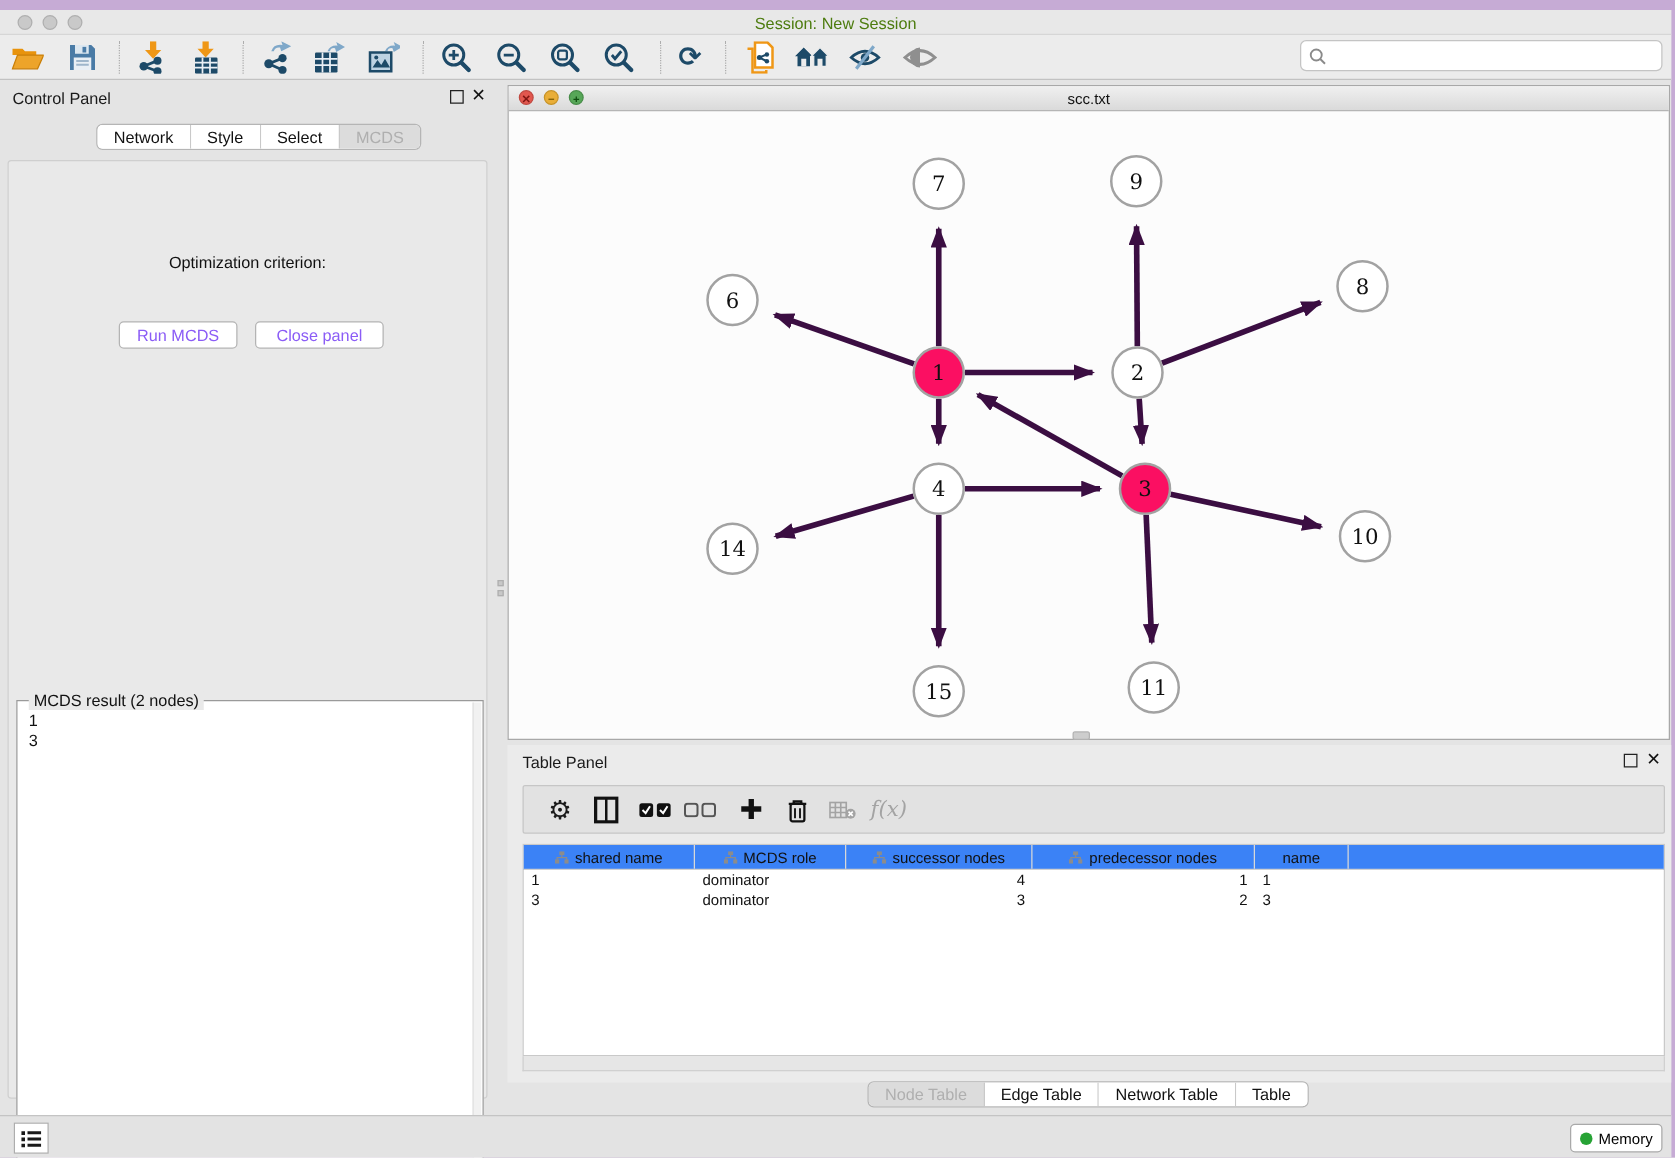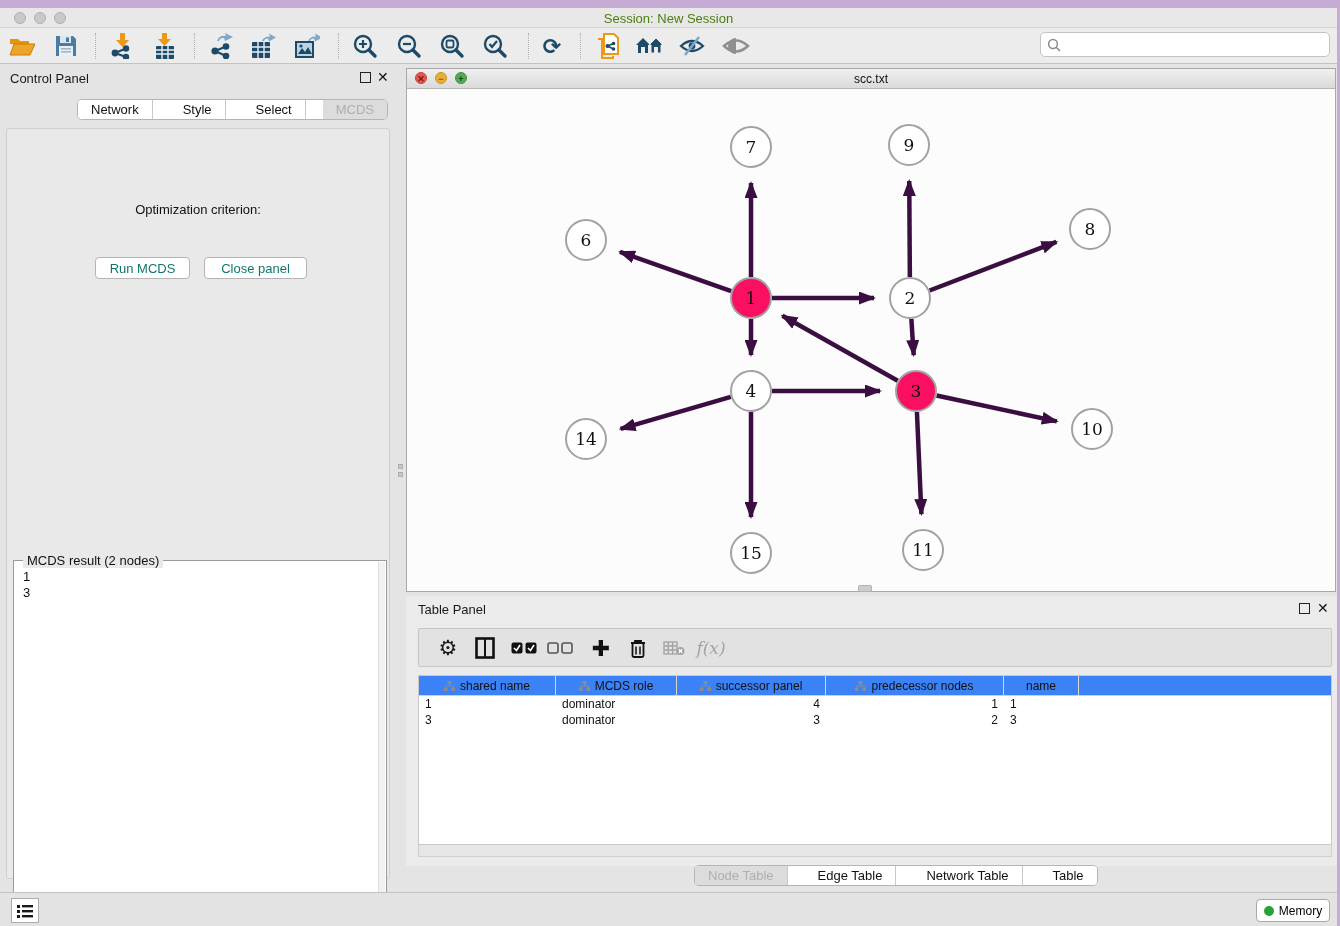--- a/index.html
+++ b/index.html
@@ -18,29 +18,29 @@
   .tb-icon { width:34px; height:32px; top:2px; display:flex; align-items:center; justify-content:center; cursor:pointer; }
   .tb-sep { top:5px; height:26px; border-left:1px dotted #ADADAD; width:0; }
   .searchbox { top:4px; left:1040px; width:290px; height:25px; background:#fff; border:1px solid #C4C4C4; border-radius:5px; display:flex; align-items:center; padding-left:6px; }
   .searchbox input { border:none; outline:none; flex:1; font-size:13px; background:transparent; margin-left:5px; }
 
   
   .cp { left:0; top:56px; width:396px; height:818px; background:#E4E4E4; }
   .panel-title { font-size:13px; color:#1a1a1a; }
   .panel-float { width:11px; height:11px; border:1.6px solid #222; }
   .panel-close { font-size:14px; color:#111; font-weight:bold; line-height:11px; }
-  .seg { display:flex; border:1px solid #B5B5B5; border-radius:5px; overflow:hidden; background:#fff; height:21px;gap:17px; }
+  .seg { display:flex; border:1px solid #B5B5B5; border-radius:5px; overflow:hidden; background:#fff; height:21px; }
   .seg .seg-btn { font-size:13px; padding:2px 13px; background:#fff; color:#111; border-right:1px solid #C9C9C9; cursor:pointer; display:flex; align-items:center; }
   .seg .seg-btn:last-child { border-right:none; }
   .seg .seg-btn.active { background:#DCDCDC; color:#AFAFAF; }
   .cp-body { left:6px; top:64px; width:384px; height:751px; background:#E9E9E9; border:1px solid #CFCFCF; border-radius:3px; }
   .opt-label { width:100%; text-align:center; font-size:13px; color:#111; }
   .dropdown { left:39px; top:95px; width:307px; height:23px; background:#fff; border:1px solid #B8B8B8; border-radius:4px; font-size:13px; display:flex; align-items:center; padding-left:10px; cursor:pointer; }
   .dd-arrows { position:absolute; right:6px; top:2px; font-size:7px; line-height:8px; color:#333; text-align:center; }
-  .btn { background:#fff; border:1px solid #B4B4B4; border-radius:4px; font-size:13px; height:22px; display:flex; align-items:center; justify-content:center; cursor:pointer; color:#0f766e; }
+  .btn { background:#fff; border:1px solid #B4B4B4; border-radius:4px; font-size:13px; height:22px; display:flex; align-items:center; justify-content:center; cursor:pointer; color:#8b5cf6; }
   .groupbox { left:6px; top:431px; width:374px; height:381px; border:1px solid #9A9A9A; background:#fff; }
   .groupbox-label { position:absolute; top:-8px; left:9px; background:#E9E9E9; padding:0 4px; font-size:13px; color:#111; }
   .result-lines { position:absolute; left:9px; top:8px; font-size:13px; line-height:16px; color:#111; }
   .v-scroll { position:absolute; right:1px; top:1px; bottom:1px; width:7px; background:#F1F1F1; border-left:1px solid #E0E0E0; }
 
   
   .netwin { left:406px; top:60px; width:930px; height:524px; border:1px solid #A8A8A8; background:#FCFCFC; }
   .net-titlebar { left:0; top:0; width:100%; height:20px; background:linear-gradient(#F0F0F0,#DADADA); border-bottom:1px solid #B5B5B5; }
   .net-tl { width:12px; height:12px; border-radius:50%; top:3px; font-size:9px; font-weight:bold; text-align:center; line-height:12px; color:#7A3A00; }
   .net-title { width:100%; top:3px; text-align:center; font-size:12px; color:#111; }
@@ -383,21 +383,21 @@
         </div>
         <div class="th" style="width:149px;">
           <svg width="11" height="10" viewBox="0 0 11 10">
               <g fill="#8C8C8C">
                 <rect x="3.5" y="0" width="4" height="3"></rect>
                 <rect x="0" y="6.5" width="3.4" height="3.5"></rect>
                 <rect x="7.6" y="6.5" width="3.4" height="3.5"></rect>
               </g>
               <path d="M5.5 3 v2 M1.7 6.5 V5 h7.6 v1.5" stroke="#8C8C8C" fill="none"></path>
             </svg>
-          <span>successor panel</span>
+          <span>successor nodes</span>
         </div>
         <div class="th" style="width:178px;">
           <svg width="11" height="10" viewBox="0 0 11 10">
               <g fill="#8C8C8C">
                 <rect x="3.5" y="0" width="4" height="3"></rect>
                 <rect x="0" y="6.5" width="3.4" height="3.5"></rect>
                 <rect x="7.6" y="6.5" width="3.4" height="3.5"></rect>
               </g>
               <path d="M5.5 3 v2 M1.7 6.5 V5 h7.6 v1.5" stroke="#8C8C8C" fill="none"></path>
             </svg>

